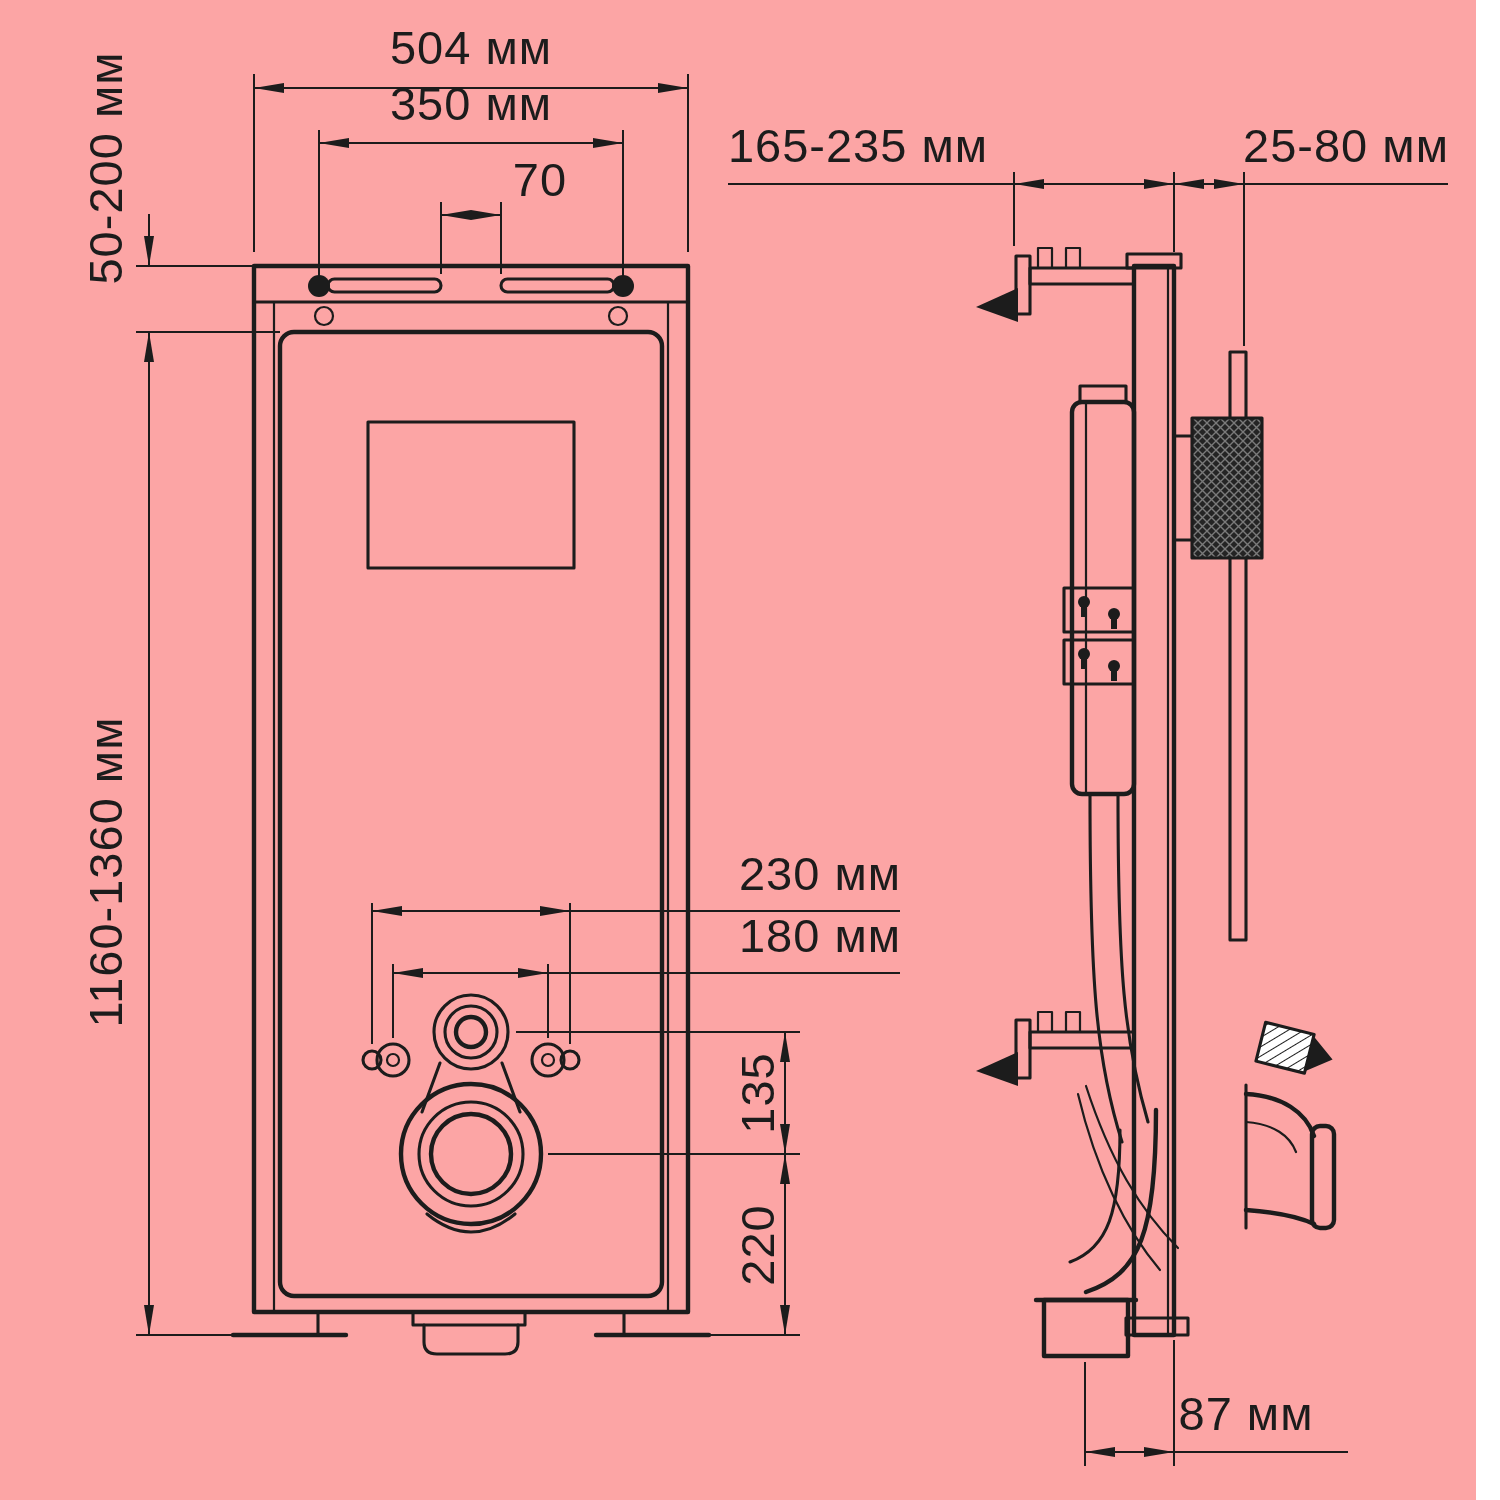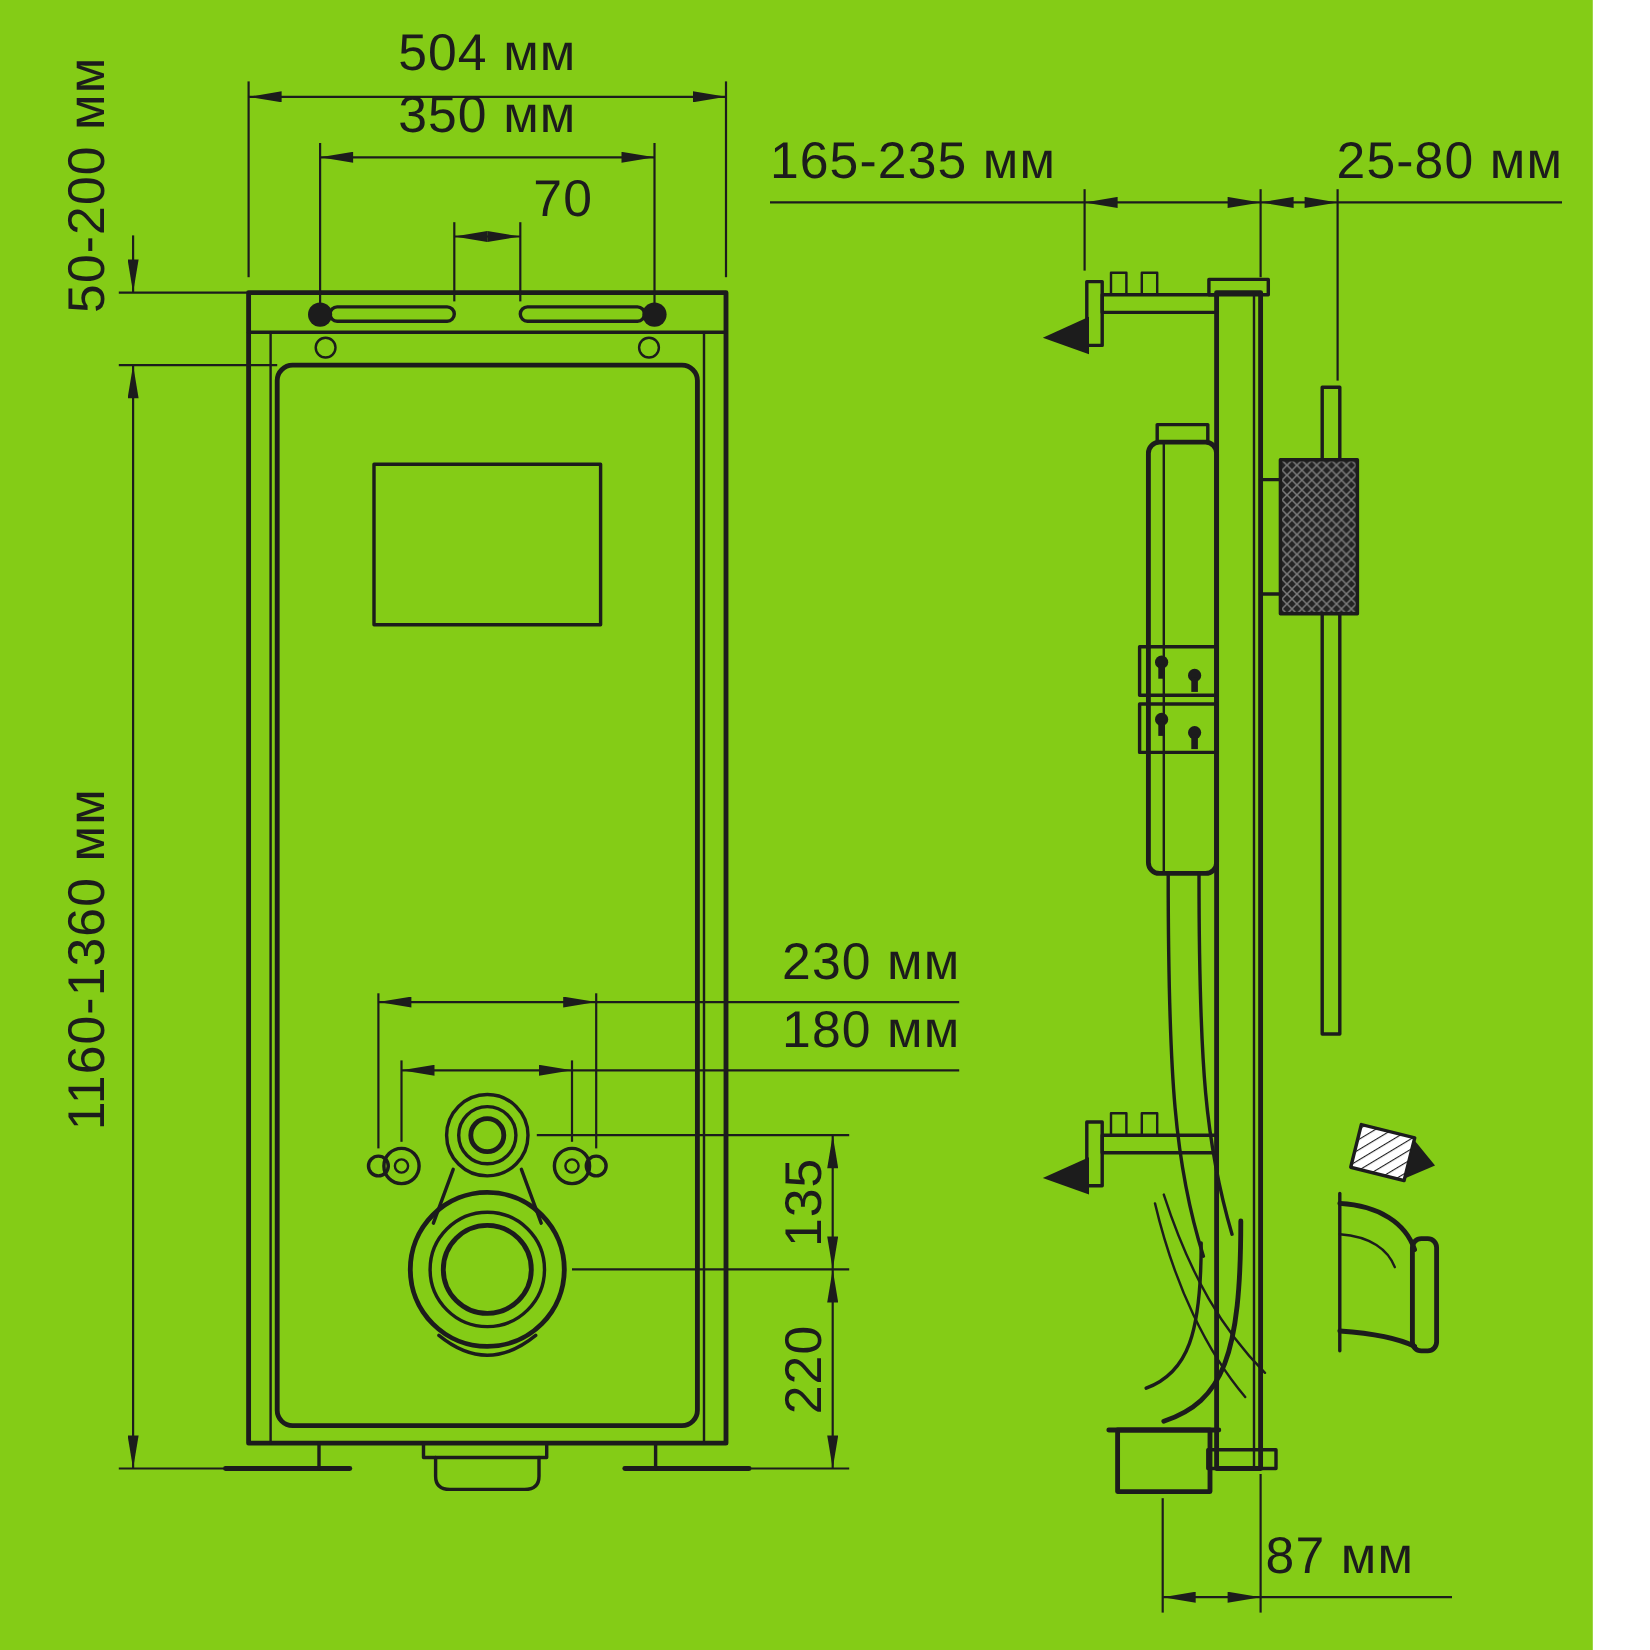--- a/index.html
+++ b/index.html
@@ -1,17 +1,17 @@
 <!DOCTYPE html>
 <html><head>
 <meta charset="utf-8">
 <style>
   html,body{margin:0;padding:0;background:#ffffff;}
-  .canvas{position:relative;width:1448px;height:1500px;background:#84cc16;overflow:hidden;
-          font-family:"Liberation Sans", sans-serif;}
+  .canvas{position:relative;width:1448px;height:1500px;background:#fca5a5;overflow:hidden;
+          font-family:"Liberation Sans", sans-serif;padding-left:28px;}
   svg{display:block}
   .o{stroke:#1c1c1c;fill:none;stroke-linejoin:round;stroke-linecap:round;}
   .w4{stroke-width:4.4}
   .w3{stroke-width:3.1}
   .w2{stroke-width:2.2}
   .dim{stroke:#1c1c1c;fill:none;stroke-width:2;stroke-linecap:butt;}
   .fillb{fill:#1c1c1c;stroke:none;}
   .lbl{fill:#1c1c1c;font-family:"Liberation Sans", sans-serif;font-size:47px;letter-spacing:1px;}
 </style>
 </head>

